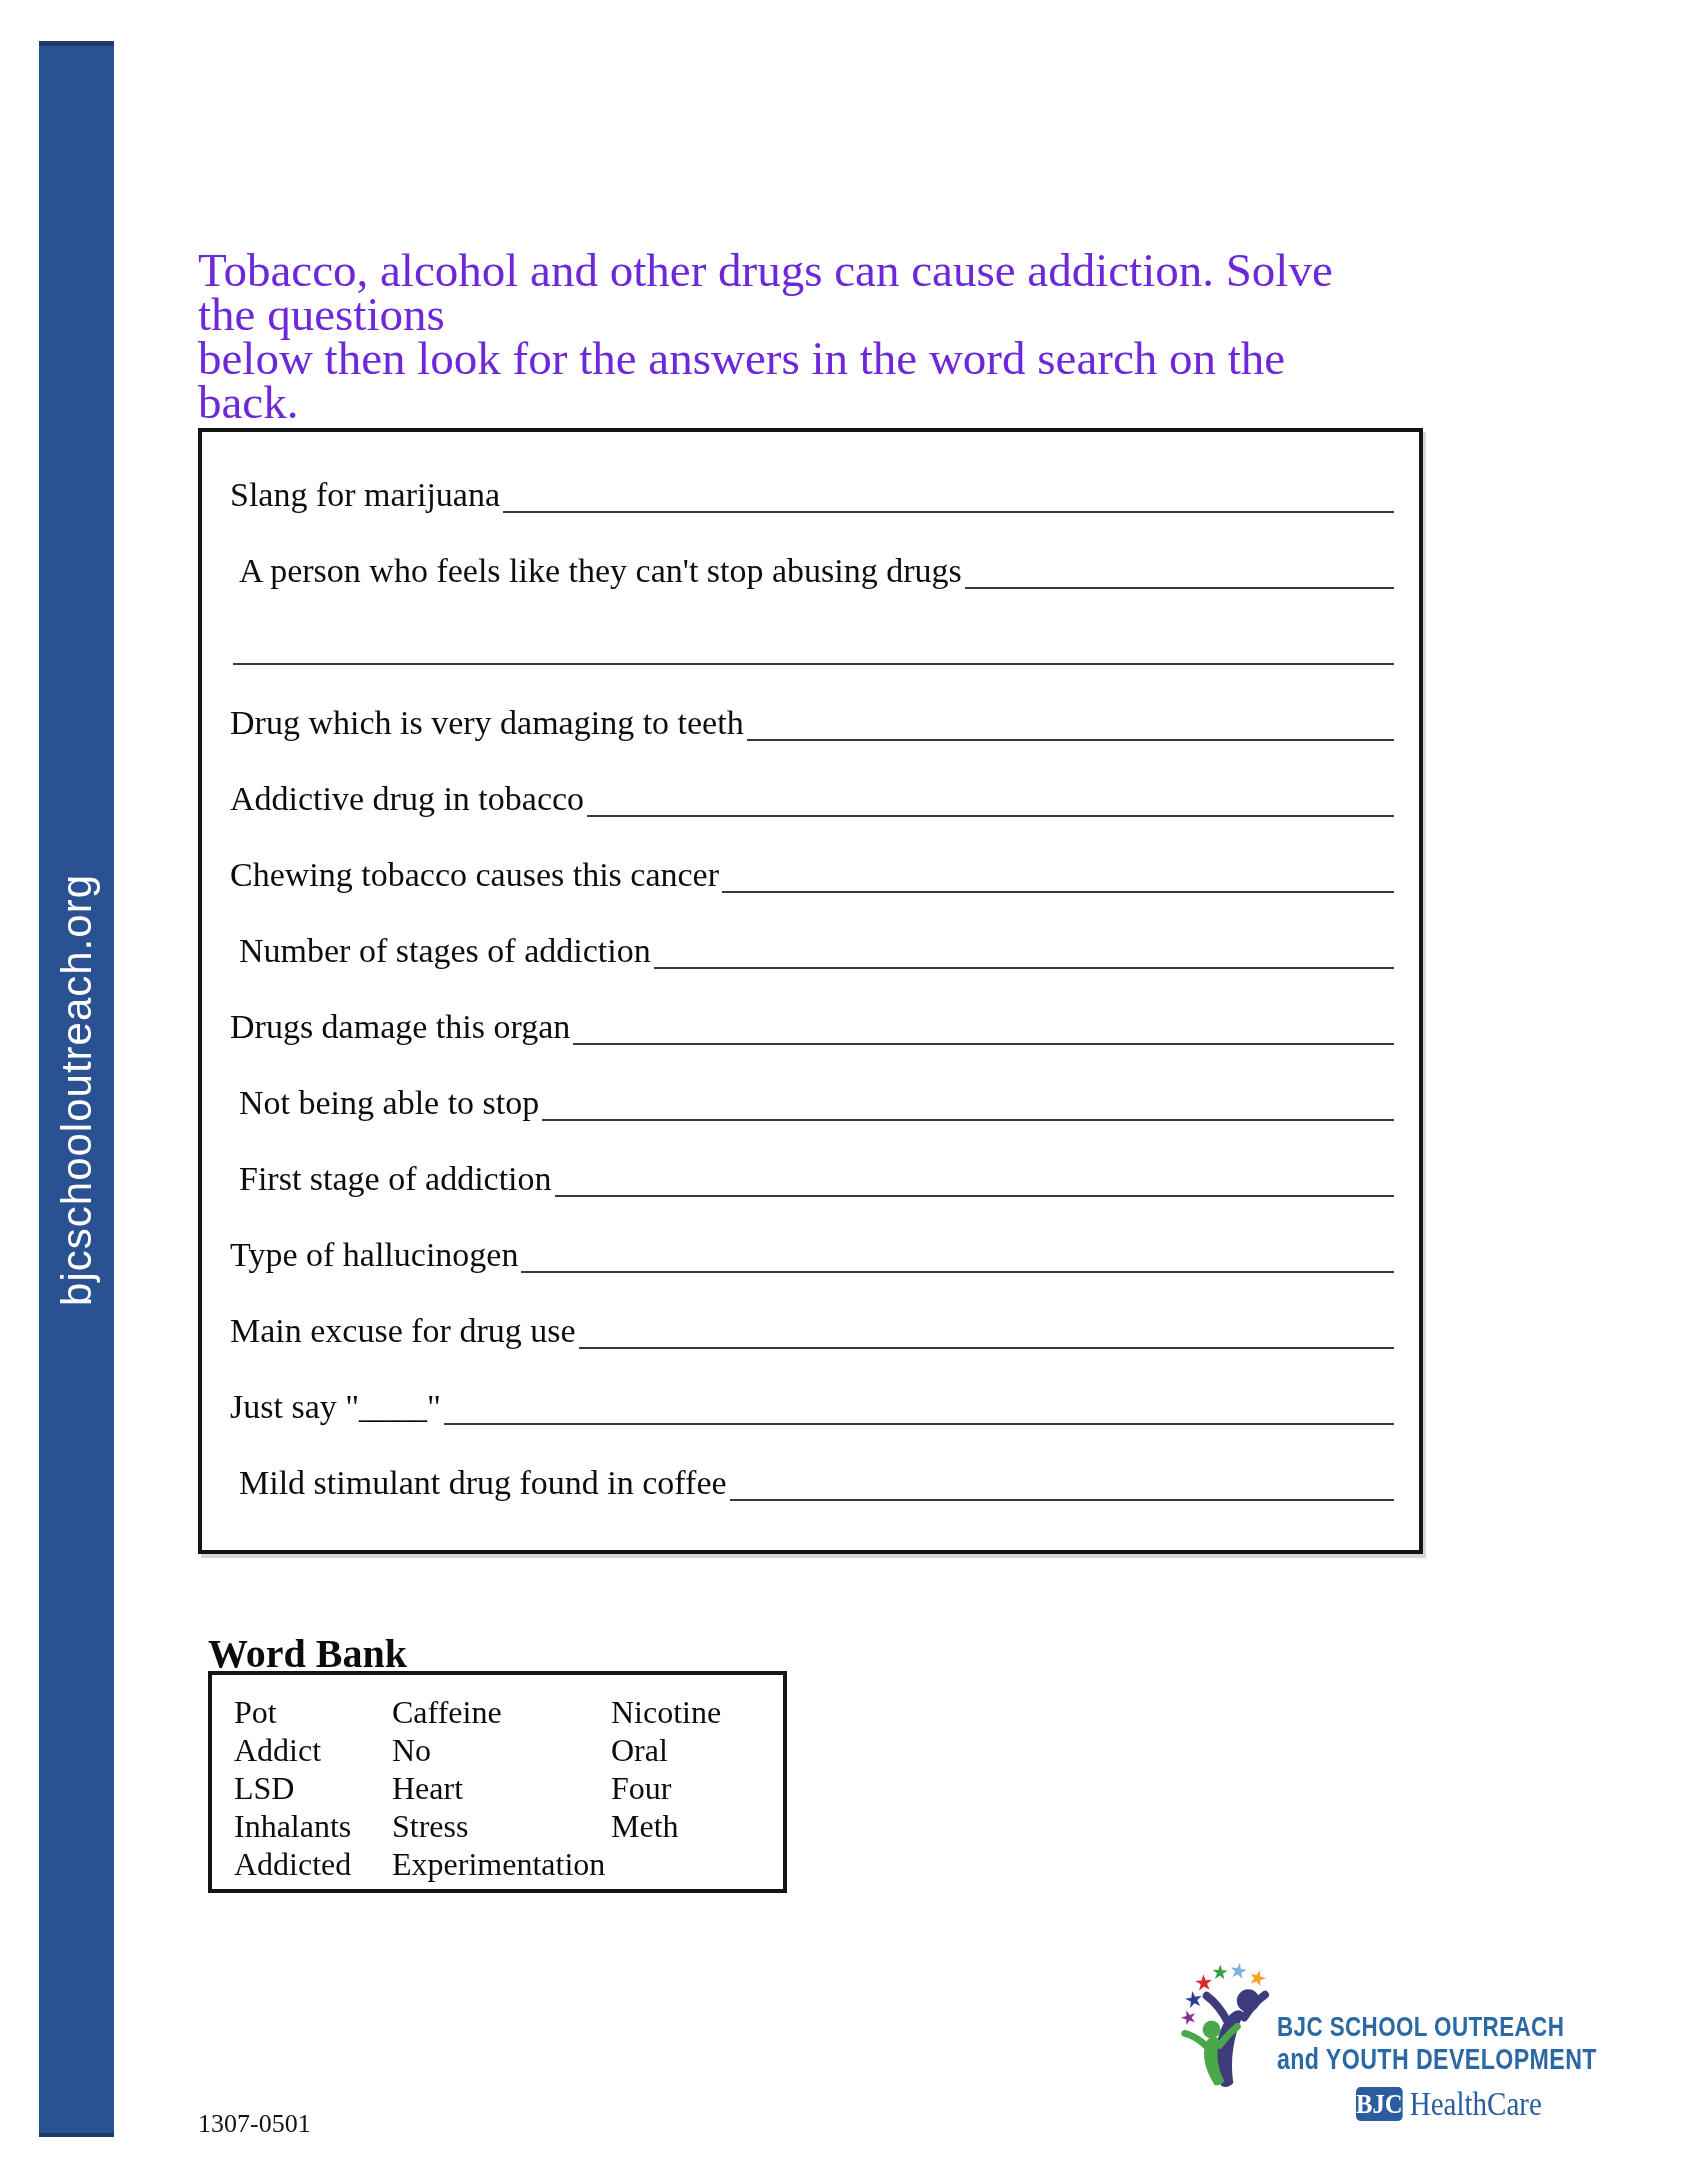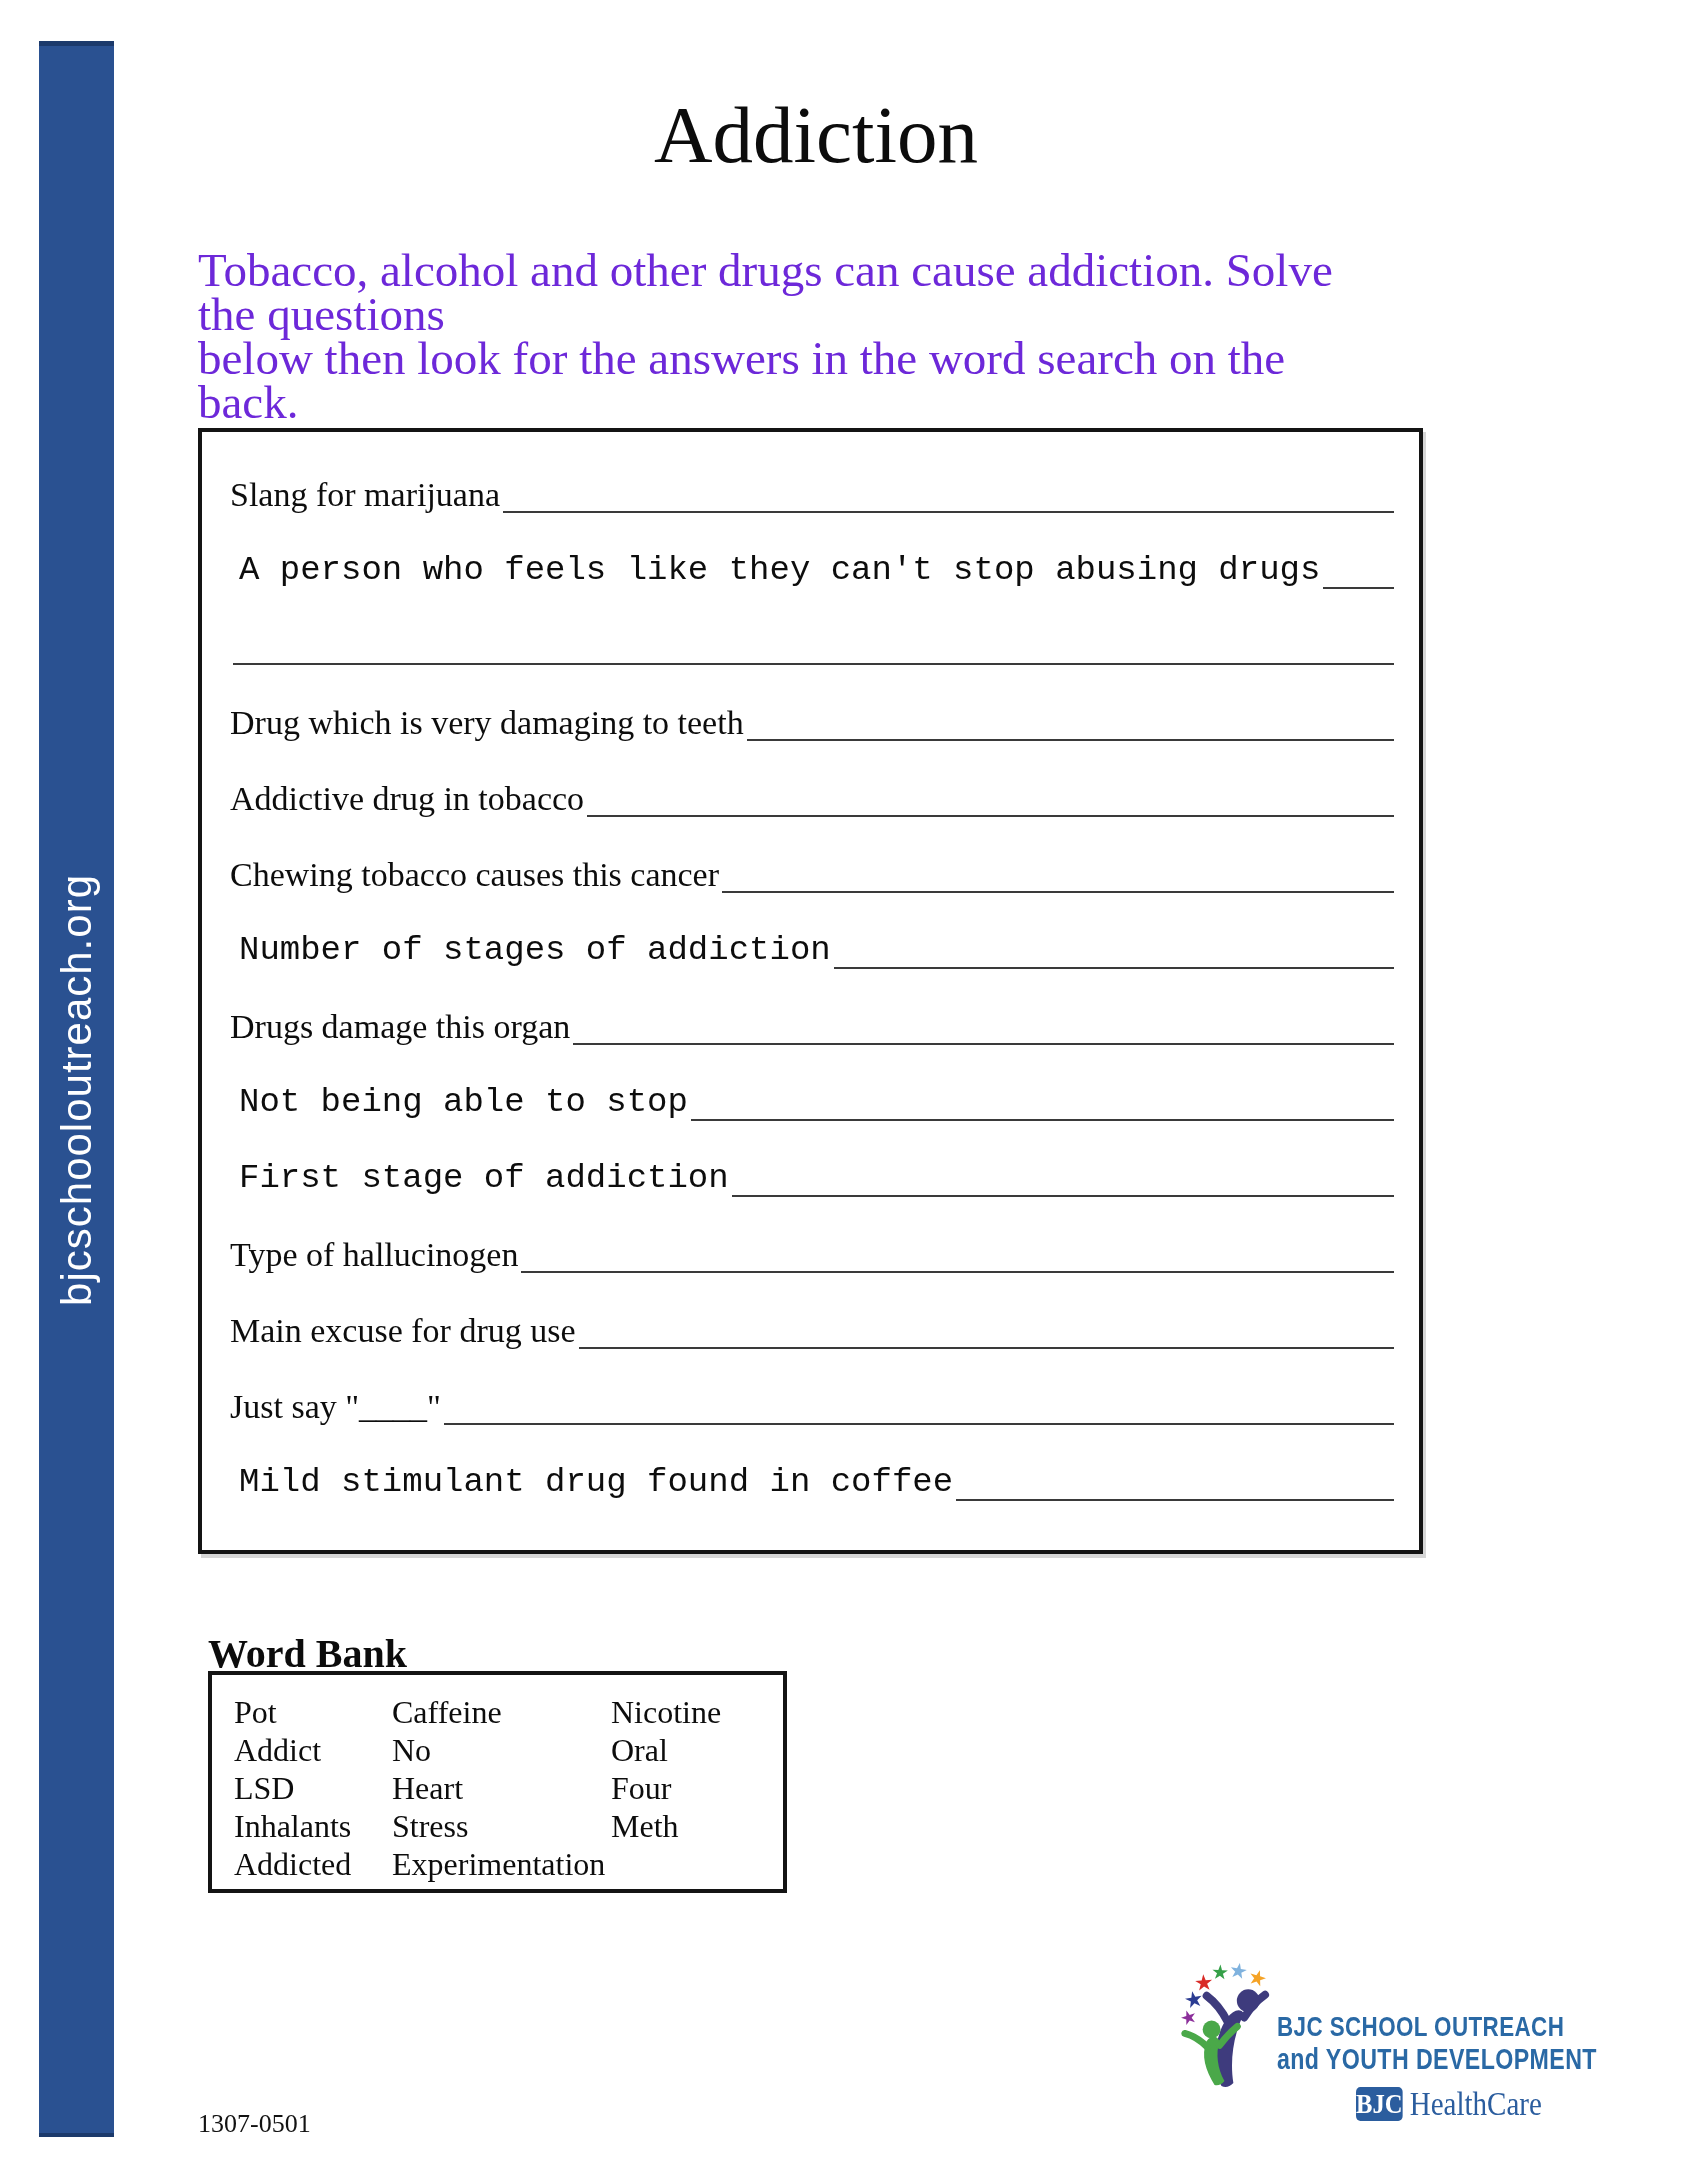--- a/index.html
+++ b/index.html
@@ -38,21 +38,21 @@
     box-sizing:border-box;border:4px solid #141414;
     box-shadow:3px 4px 0 rgba(90,90,90,0.25);
     padding:5px 25px 0 28px;
   }
   .q-row{
     height:76px;display:flex;align-items:flex-end;
   }
   .q-label{
     font-size:34px;line-height:1.1;color:#0d0d0d;white-space:nowrap;
   }
-  .q-label.indent{padding-left:9px;font-family:Liberation Mono, monospace;}
+  .q-label.indent{padding-left:9px;}
   .q-blank{
     flex:1;align-self:flex-end;height:2px;
     border-bottom:2px solid #3a3a3a;margin-left:3px;
   }
   
   .wb-heading{
     position:absolute;left:208px;top:1630px;
     font-size:40px;font-weight:bold;color:#0c0c0c;
   }
   .wb-box{
@@ -94,21 +94,20 @@
 </style>
 </head>
 <body>
 
 <div class="page">
 
   <div class="sidebar" style="background: rgb(42, 81, 145);">
     <div class="sidebar-url">bjcschooloutreach.org</div>
   </div>
 
-  <div class="title">Addiction</div>
 
   <div class="intro">
     <div>Tobacco, alcohol and other drugs can cause addiction. Solve the questions</div>
     <div>below then look for the answers in the word search on the back.</div>
   </div>
 
   <div class="qbox" id="qbox">
       <div class="q-row">
         <span class="q-label">Slang for marijuana</span>
         <span class="q-blank"></span>

